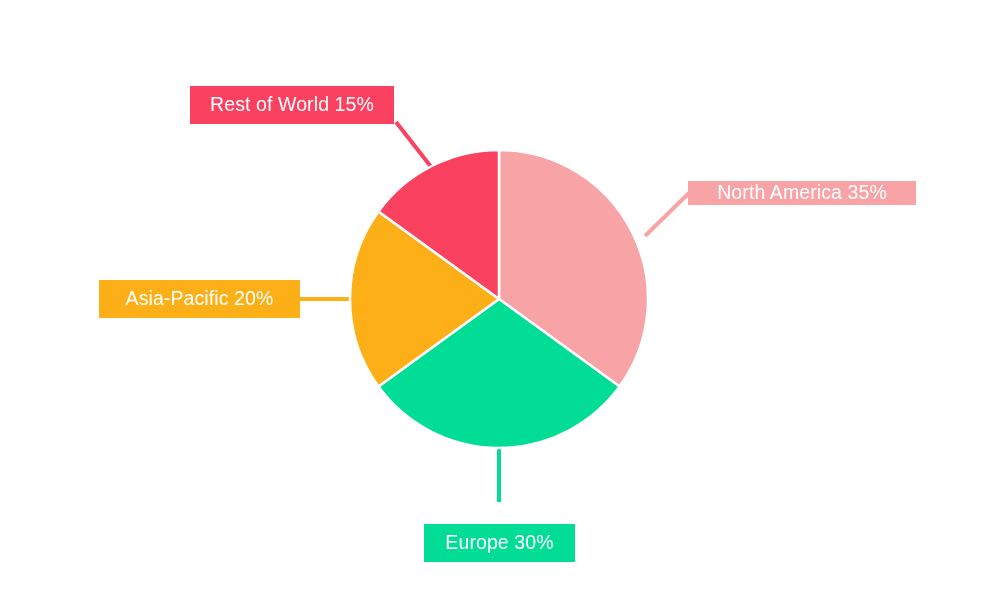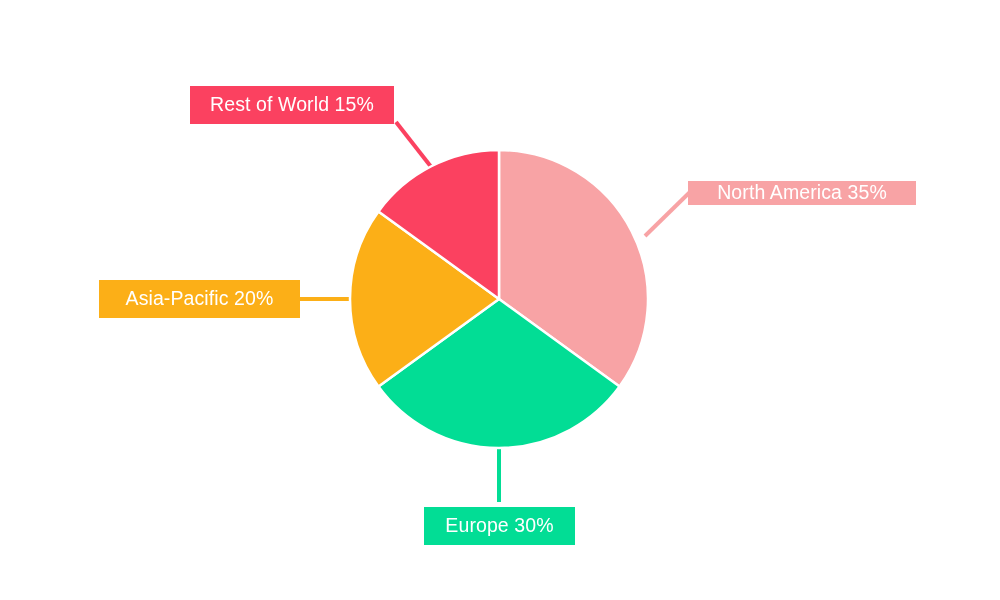--- a/index.html
+++ b/index.html
@@ -59,18 +59,18 @@
     <g id="pie-slices">
         <path d="M 499 299 L 499.00 150.00 A 149 149 0 0 1 619.54 386.58 Z" fill="#f8a3a5" stroke="#ffffff" stroke-width="2.5" stroke-linejoin="round"></path>
         <path d="M 499 299 L 619.54 386.58 A 149 149 0 0 1 378.46 386.58 Z" fill="#02dd95" stroke="#ffffff" stroke-width="2.5" stroke-linejoin="round"></path>
         <path d="M 499 299 L 378.46 386.58 A 149 149 0 0 1 378.46 211.42 Z" fill="#fcaf17" stroke="#ffffff" stroke-width="2.5" stroke-linejoin="round"></path>
         <path d="M 499 299 L 378.46 211.42 A 149 149 0 0 1 499.00 150.00 Z" fill="#fb4160" stroke="#ffffff" stroke-width="2.5" stroke-linejoin="round"></path>
       </g>
   </svg>
 
   <div id="label-layer">
       <div class="slice-label-box" style="left: 688px; top: 181px; width: 228px; height: 24px; background: rgb(248, 163, 165);">North America 35%</div>
-      <div class="slice-label-box" style="left: 424px; top: 507px; width: 151px; height: 38px; background: rgb(2, 221, 149);">Europe 30%</div>
+      <div class="slice-label-box" style="left: 424px; top: 524px; width: 151px; height: 38px; background: rgb(2, 221, 149);">Europe 30%</div>
       <div class="slice-label-box" style="left: 89px; top: 280px; width: 201px; height: 38px; background: rgb(252, 175, 23); margin-left: 10px;">Asia-Pacific 20%</div>
       <div class="slice-label-box" style="left: 190px; top: 86px; width: 204px; height: 38px; background: rgb(251, 65, 96);">Rest of World 15%</div>
     </div>
 
 </div>
 
 </body></html>

